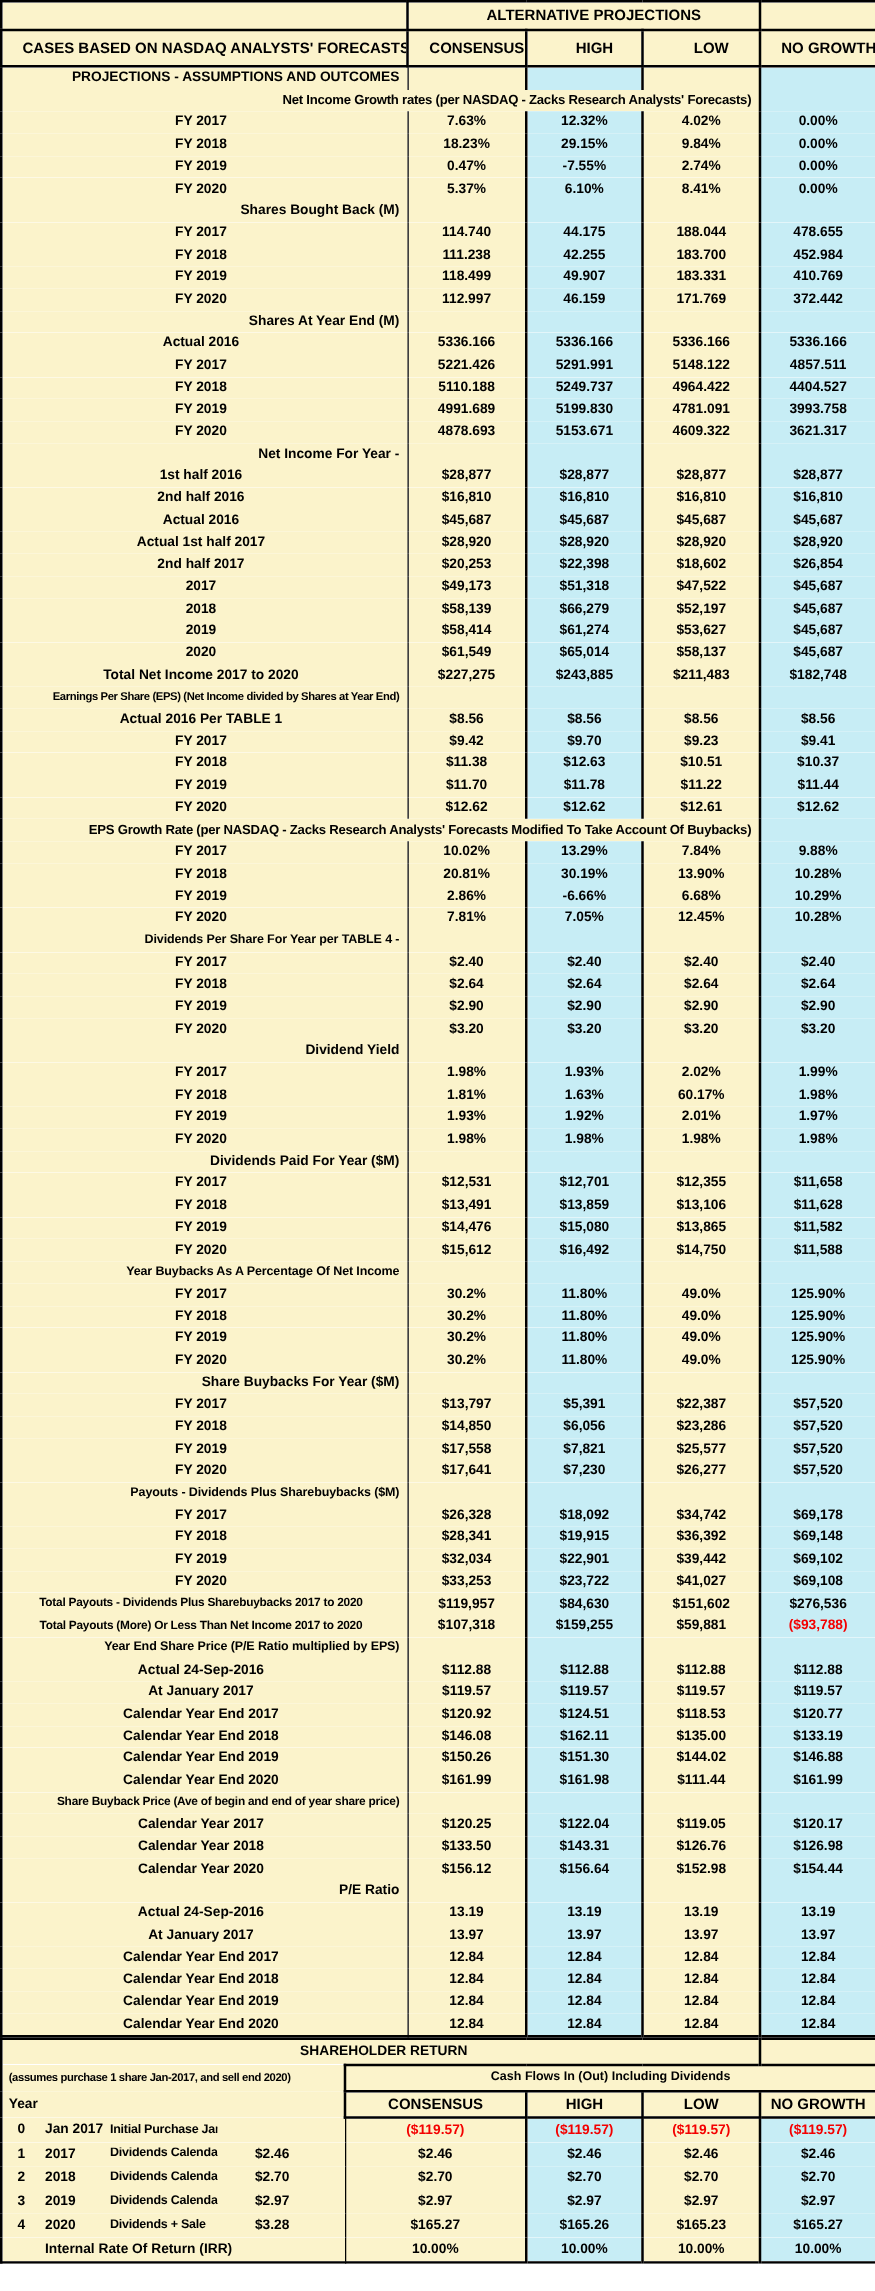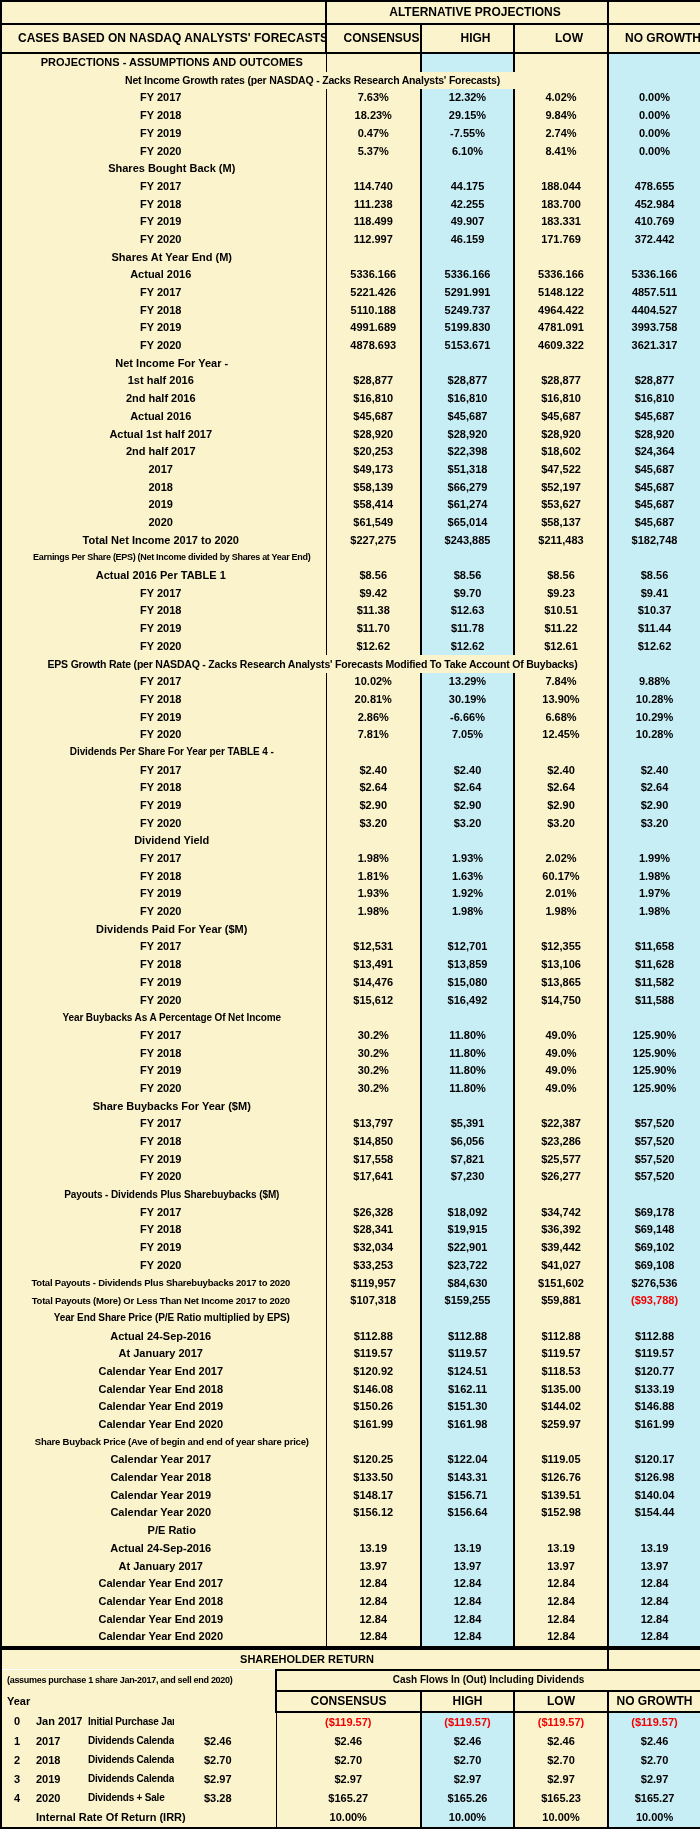--- a/index.html
+++ b/index.html
@@ -13,21 +13,21 @@
   #bottom{border:2px solid #000;border-top:2px solid #000;}
   
   .hrow td{height:21px;text-align:center;font-size:12px;padding-left:16px;}
   .hrow2 td{height:27px;border-bottom:2px solid #000;margin-top:14px;}
   .hl{text-align:left !important;padding-left:5px;}
   .bd{border:2px solid #000;}
   .bdl{border-left:2px solid #000;}
   
   tbody.gen td{height:17.7px;text-align:center;}
   td.lab{text-align:right;padding-right:6px;}
-  td.lab.title{text-align:center;padding-left:22px;}
+  td.lab.title{text-align:right;padding-left:22px;}
   .c1{border-left:1px solid #000;}
   .c2,.c3,.c4{border-left:2px solid #000;}
   .neg{color:#f40000;}
   .fs10{font-size:10px;letter-spacing:-0.1px;}
   .fs95{font-size:9.5px;letter-spacing:-0.2px;}
   .fs9{font-size:9px;letter-spacing:-0.3px;}
   .sl{font-size:10.5px;letter-spacing:-0.2px;}
   
   #bottom td{height:19px;}
   #bottom .shr{height:18px;text-align:center;padding-left:5px;margin-left:12px;}
@@ -215,21 +215,21 @@
         <td class="c1 y">$28,920</td>
         <td class="c2 b">$28,920</td>
         <td class="c3 y">$28,920</td>
         <td class="c4 b">$28,920</td>
       </tr>
       <tr>
         <td class="y lab ">2nd half 2017</td>
         <td class="c1 y">$20,253</td>
         <td class="c2 b">$22,398</td>
         <td class="c3 y">$18,602</td>
-        <td class="c4 b">$24,364</td>
+        <td class="c4 b">$26,854</td>
       </tr>
       <tr>
         <td class="y lab ">2017</td>
         <td class="c1 y">$49,173</td>
         <td class="c2 b">$51,318</td>
         <td class="c3 y">$47,522</td>
         <td class="c4 b">$45,687</td>
       </tr>
       <tr>
         <td class="y lab ">2018</td>
@@ -596,21 +596,21 @@
         <td class="y lab ">Calendar Year End 2019</td>
         <td class="c1 y">$150.26</td>
         <td class="c2 b">$151.30</td>
         <td class="c3 y">$144.02</td>
         <td class="c4 b">$146.88</td>
       </tr>
       <tr>
         <td class="y lab ">Calendar Year End 2020</td>
         <td class="c1 y">$161.99</td>
         <td class="c2 b">$161.98</td>
-        <td class="c3 y">$259.97</td>
+        <td class="c3 y">$111.44</td>
         <td class="c4 b">$161.99</td>
       </tr>
       <tr>
         <td class="y lab title fs95">Share Buyback Price (Ave of begin and end of year share price)</td>
         <td class="c1 y"></td>
         <td class="c2 b"></td>
         <td class="c3 y"></td>
         <td class="c4 b"></td>
       </tr>
       <tr>
@@ -619,27 +619,20 @@
         <td class="c2 b">$122.04</td>
         <td class="c3 y">$119.05</td>
         <td class="c4 b">$120.17</td>
       </tr>
       <tr>
         <td class="y lab ">Calendar Year 2018</td>
         <td class="c1 y">$133.50</td>
         <td class="c2 b">$143.31</td>
         <td class="c3 y">$126.76</td>
         <td class="c4 b">$126.98</td>
-      </tr>
-      <tr>
-        <td class="y lab ">Calendar Year 2019</td>
-        <td class="c1 y">$148.17</td>
-        <td class="c2 b">$156.71</td>
-        <td class="c3 y">$139.51</td>
-        <td class="c4 b">$140.04</td>
       </tr>
       <tr>
         <td class="y lab ">Calendar Year 2020</td>
         <td class="c1 y">$156.12</td>
         <td class="c2 b">$156.64</td>
         <td class="c3 y">$152.98</td>
         <td class="c4 b">$154.44</td>
       </tr>
       <tr>
         <td class="y lab title ">P/E Ratio</td>

